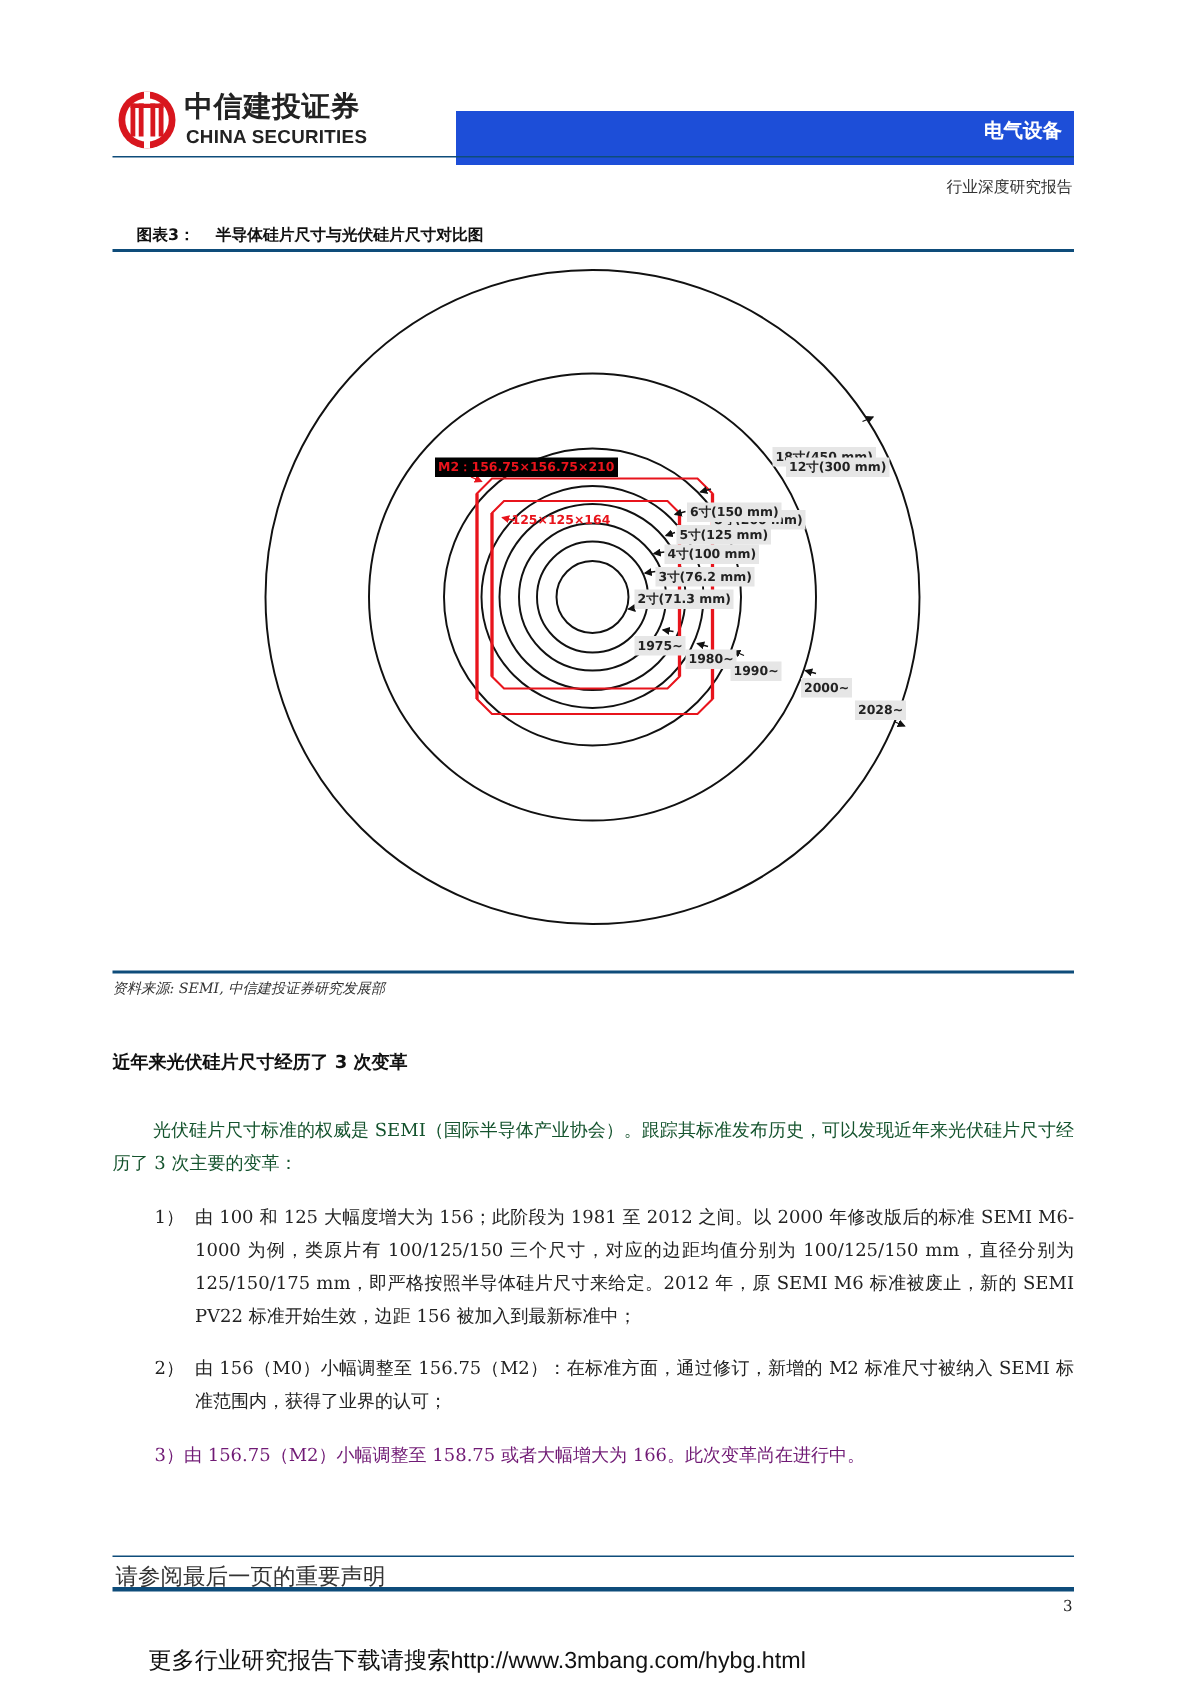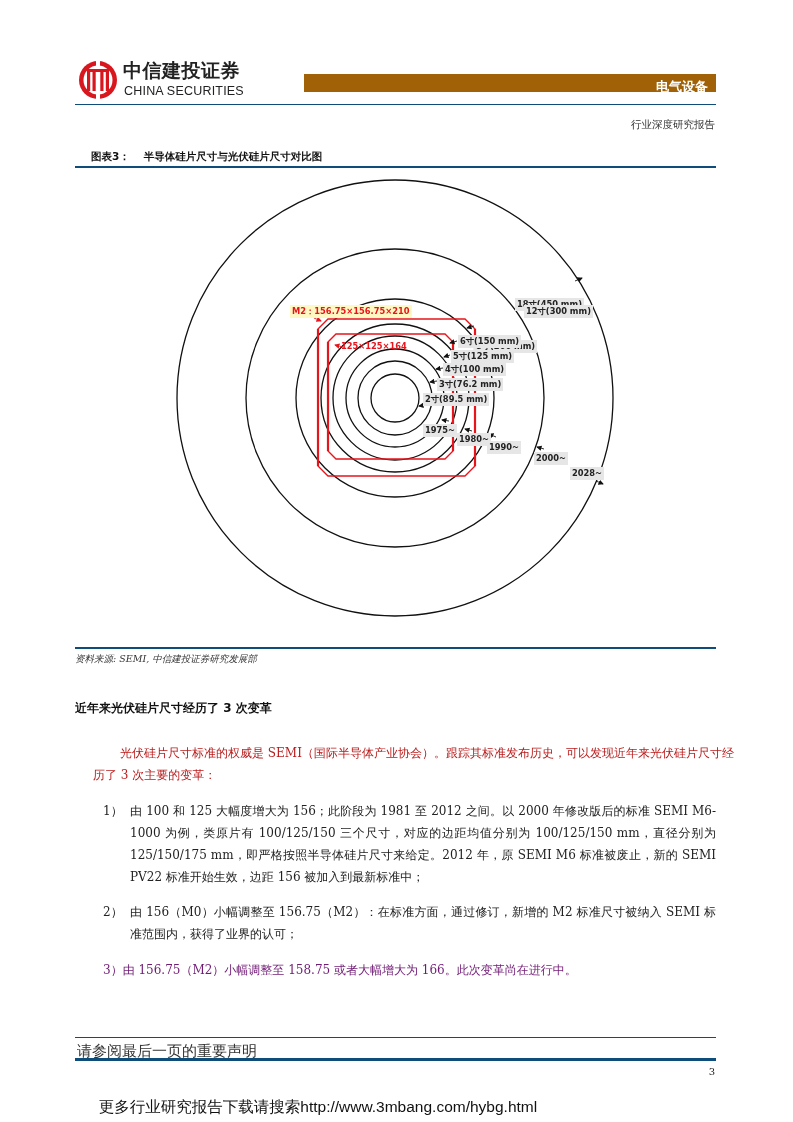--- a/index.html
+++ b/index.html
@@ -2,44 +2,44 @@
 <html><head>
 <meta charset="utf-8">
 <style>
   * { margin: 0; padding: 0; box-sizing: border-box; }
   html, body { width: 793px; height: 1122px; background: #ffffff; overflow: hidden; }
   body { position: relative; font-family: "DejaVu Serif", "Liberation Serif", serif; color: #111; }
 
   .logo { position: absolute; left: 78px; top: 58px; width: 180px; height: 44px; }
   .logo-mark { position: absolute; left: 0; top: 2px; width: 40px; height: 40px; }
   .logo-cn { position: absolute; left: 45px; top: 0px; font-family: "DejaVu Sans", sans-serif; font-weight: bold; font-size: 19px; color: #222; letter-spacing: 0.5px; }
-  .logo-en { position: absolute; left: 46px; top: 26px; font-family: "Liberation Sans", sans-serif; font-weight: normal; font-size: 12.5px; color: #222; letter-spacing: 0.2px; }
+  .logo-en { position: absolute; left: 46px; top: 26px; font-family: "Liberation Sans", sans-serif; font-weight: bold; font-size: 12.5px; color: #222; letter-spacing: 0.2px; }
 
-  .sector-bar { position: absolute; left: 304px; top: 74px; width: 412px; height: 18px; background: #a16207; padding-left: 28px; }
+  .sector-bar { position: absolute; left: 304px; top: 74px; width: 412px; height: 36px; background: #1d4ed8; padding-left: 28px; }
   .sector-label { position: absolute; right: 8px; top: 4px; color: #fff; font-family: "DejaVu Sans", sans-serif; font-weight: bold; font-size: 13px; }
 
   .hr-top { position: absolute; left: 75px; top: 104px; width: 641px; height: 1px; background: #0e4c7a; }
   .report-type { position: absolute; right: 78px; top: 118px; font-size: 10.5px; color: #333; }
 
   .fig-title { position: absolute; left: 75px; top: 150px; font-family: "DejaVu Sans", sans-serif; font-weight: bold; font-size: 10.5px; color: #111; padding-left: 16px; }
   .fig-title .num { margin-right: 14px; }
   .hr-fig { position: absolute; left: 75px; top: 166px; width: 641px; height: 2px; background: #0e4c7a; }
 
   .diagram { position: absolute; left: 0; top: 0; width: 793px; height: 1122px; pointer-events: none; }
   .diagram svg { position: absolute; left: 0; top: 0; }
 
   .lbl { position: absolute; background: #e6e6e6; font-family: "DejaVu Sans", sans-serif; font-weight: bold; font-size: 8.3px; color: #222; padding: 1px 2px; white-space: nowrap; line-height: 11px; }
-  .lbl.red { color: #e8141c; background: #fef9c3; }
+  .lbl.red { color: #e8141c; background: #000000; }
 
   .hr-src { position: absolute; left: 75px; top: 647px; width: 641px; height: 2px; background: #0e4c7a; }
   .source { position: absolute; left: 75px; top: 653px; font-style: italic; font-size: 9.5px; color: #333; }
 
   .h2 { position: absolute; left: 75px; top: 700px; font-family: "DejaVu Sans", sans-serif; font-weight: bold; font-size: 12px; color: #111; }
 
-  .para { position: absolute; left: 93px; width: 641px; font-size: 12px; line-height: 22px; color: #b91c1c; text-align: justify; }
+  .para { position: absolute; left: 75px; width: 641px; font-size: 12px; line-height: 22px; color: #14532d; text-align: justify; }
   .para.indent { text-indent: 27px; }
   .item { position: absolute; left: 103px; width: 613px; font-size: 12px; line-height: 22px; color: #222; text-align: justify; }
   .item .marker { position: absolute; left: 0; top: 0; }
   .item .txt { display: block; padding-left: 27px; }
   .item3 { position: absolute; left: 103px; width: 613px; font-size: 12px; line-height: 22px; color: #701a75; }
 
   .hr-foot1 { position: absolute; left: 75px; top: 1037px; width: 641px; height: 1px; background: #0e4c7a; }
   .disclaimer { position: absolute; left: 77px; top: 1042px; font-size: 15px; color: #333; }
   .hr-foot2 { position: absolute; left: 75px; top: 1058px; width: 641px; height: 2.5px; background: #0e4c7a; }
   .page-num { position: absolute; right: 78px; top: 1066px; font-size: 10px; color: #222; }
@@ -124,21 +124,21 @@
     </g>
   </svg>
 
   <span class="lbl" style="left:515px; top:298px;">18寸(450 mm)</span>
   <span class="lbl" style="left:524px; top:305px;">12寸(300 mm)</span>
   <span class="lbl" style="left:474px; top:340px;">8寸(200 mm)</span>
   <span class="lbl" style="left:458px; top:335px;">6寸(150 mm)</span>
   <span class="lbl" style="left:451px; top:350px;">5寸(125 mm)</span>
   <span class="lbl" style="left:443px; top:363px;">4寸(100 mm)</span>
   <span class="lbl" style="left:437px; top:378px;">3寸(76.2 mm)</span>
-  <span class="lbl" style="left:423px; top:393px;">2寸(89.5 mm)</span>
+  <span class="lbl" style="left:423px; top:393px;">2寸(71.3 mm)</span>
   <span class="lbl" style="left:423px; top:424px;">1975~</span>
   <span class="lbl" style="left:457px; top:433px;">1980~</span>
   <span class="lbl" style="left:487px; top:441px;text-align:right;">1990~</span>
   <span class="lbl" style="left:534px; top:452px;">2000~</span>
   <span class="lbl" style="left:570px; top:467px;">2028~</span>
   <span class="lbl red" style="left:290px; top:305px;">M2：156.75×156.75×210</span>
   <span class="lbl red" style="left:339px; top:340px; background:transparent;">125×125×164</span>
 </div>
 
 <div class="hr-src"></div>

